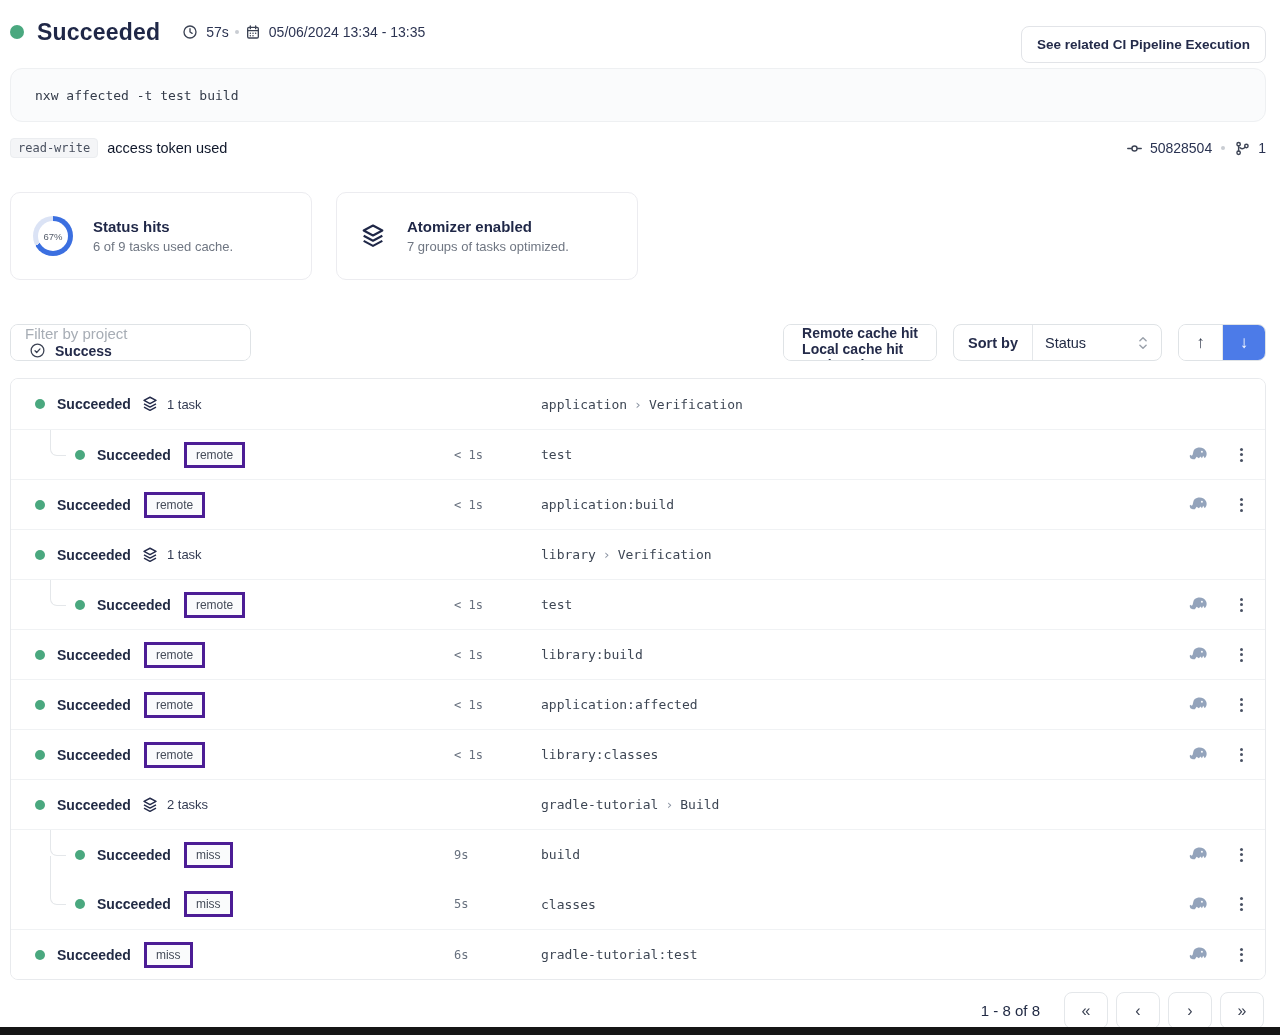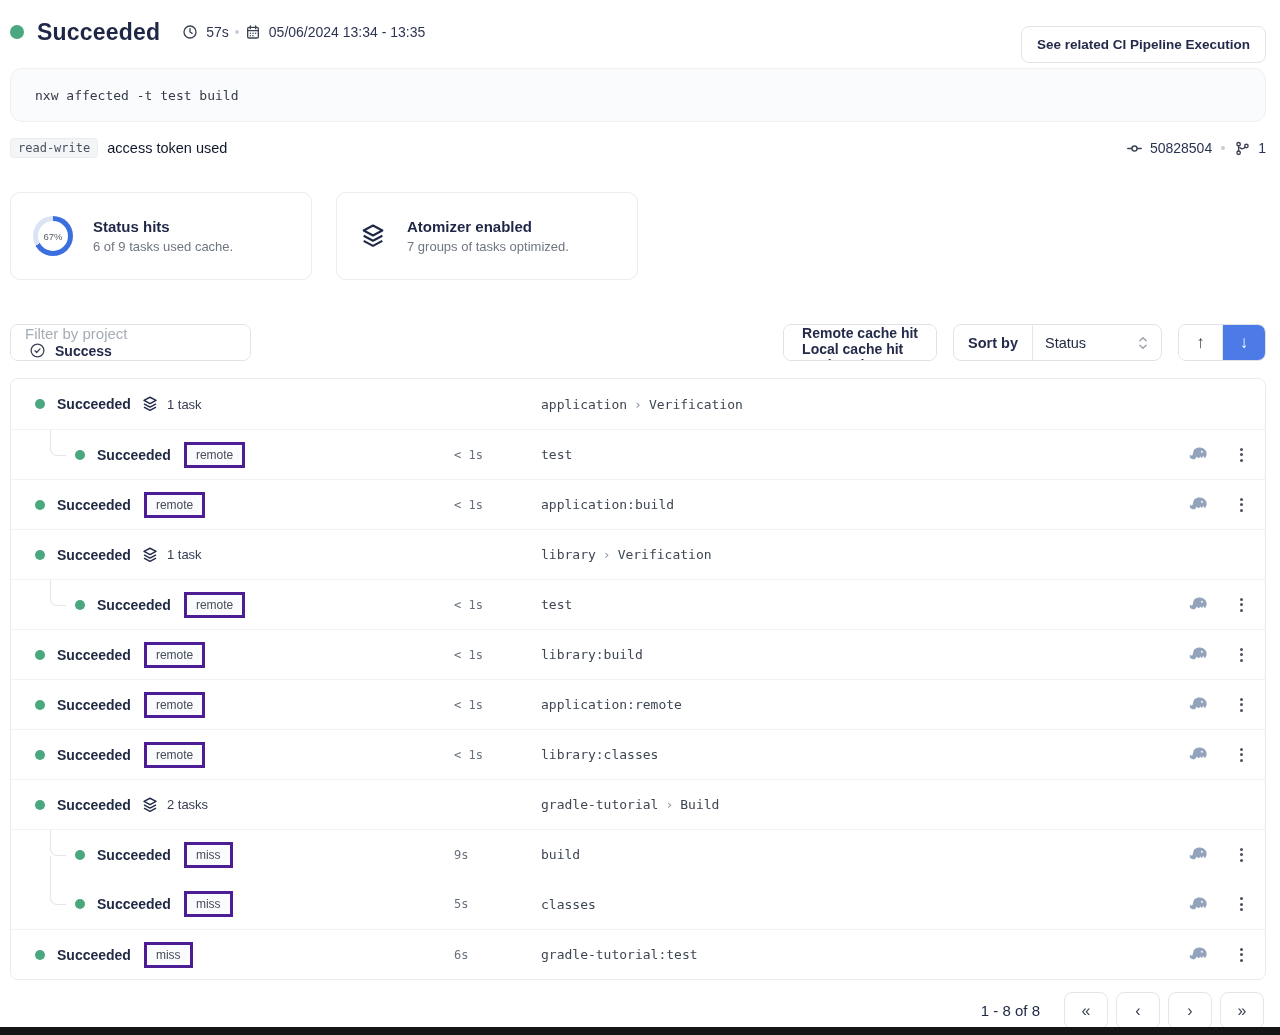--- a/index.html
+++ b/index.html
@@ -314,21 +314,21 @@
           </span>
         </span>
       </div>
       <div class="row">
         <span class="lead">
           <span class="dot-g"></span>
           <span class="row-status">Succeeded</span>
           <span class="badge">remote</span>
         </span>
         <span class="cell-time">&lt; 1s</span>
-        <span class="cell-name">application:remote</span>
+        <span class="cell-name">application:affected</span>
         <span class="row-icons">
           <svg class="icon-gradle" viewBox="0 0 24 18" fill="currentColor">
             <path d="M7.2 3.2c3.8-2.9 10.6-2.2 12.6 2.5 1.6 3.8-.7 6.9-1.8 7.1l-1.4-2.4-1.4 2.6-1.5-1.9-1.9 1.9-2.4-1.6-1.9 2.7H5.2c-2 0-4-1.9-3-4.8l1.9 1c1.9-1 .9-4.9 3.1-7.1z"></path>
             <circle cx="15.2" cy="6" r="1" fill="#ffffff"></circle>
           </svg>
           <span class="kebab">
             <i></i>
             <i></i>
             <i></i>
           </span>

